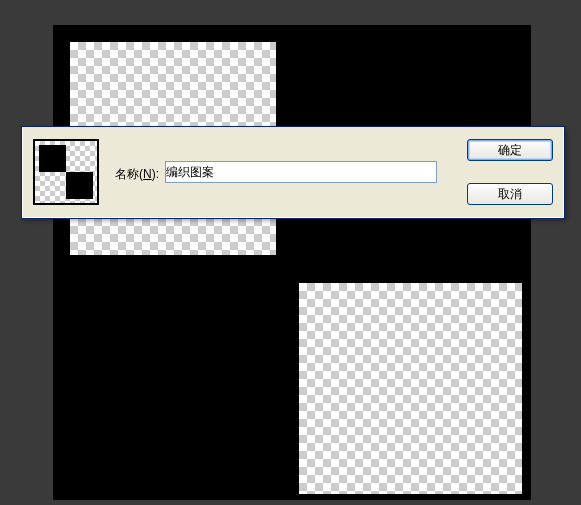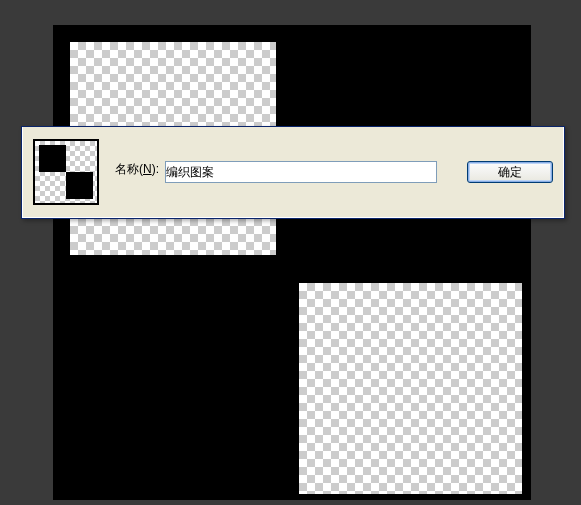--- a/index.html
+++ b/index.html
@@ -104,21 +104,21 @@
     flex-shrink: 0;
   }
   .preview-box .sq {
     position: absolute;
     background: #000;
   }
   .preview-box .sq1 { left: 4px; top: 4px; width: 27px; height: 27px; }
   .preview-box .sq2 { left: 31px; top: 31px; width: 27px; height: 27px; }
   .form-row {
     display: flex;
-    align-items: flex-start;
+    align-items: flex-end;
     margin-left: 16px;
     flex: 1;
   }
   .form-label {
     white-space: nowrap;
     margin-right: 6px;
   }
   .form-label u { text-decoration: underline; }
   .text-input {
     width: 270px;
@@ -164,15 +164,16 @@
     <div class="preview-box">
       <div class="sq sq1"></div>
       <div class="sq sq2"></div>
     </div>
     <div class="form-row">
       <span class="form-label"><span>名称(</span><u>N</u><span>):</span></span>
       <input type="text" class="text-input" value="编织图案" style="">
     </div>
     <div class="btn-col">
       <button class="win-btn default">确定</button>
+      <button class="win-btn">取消</button>
     </div>
   </div>
 </div>
 
 </body></html>

